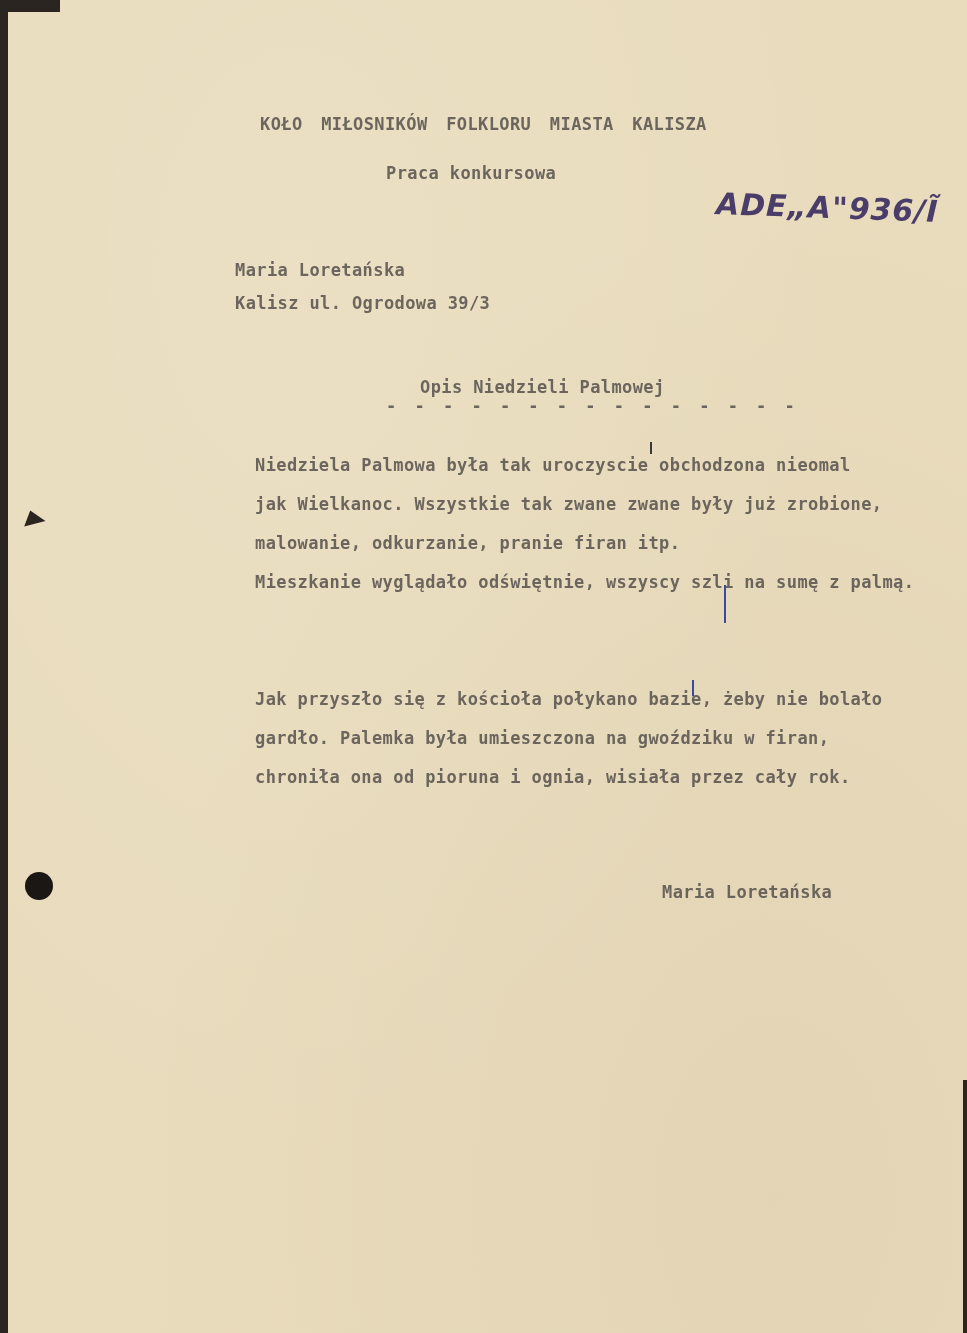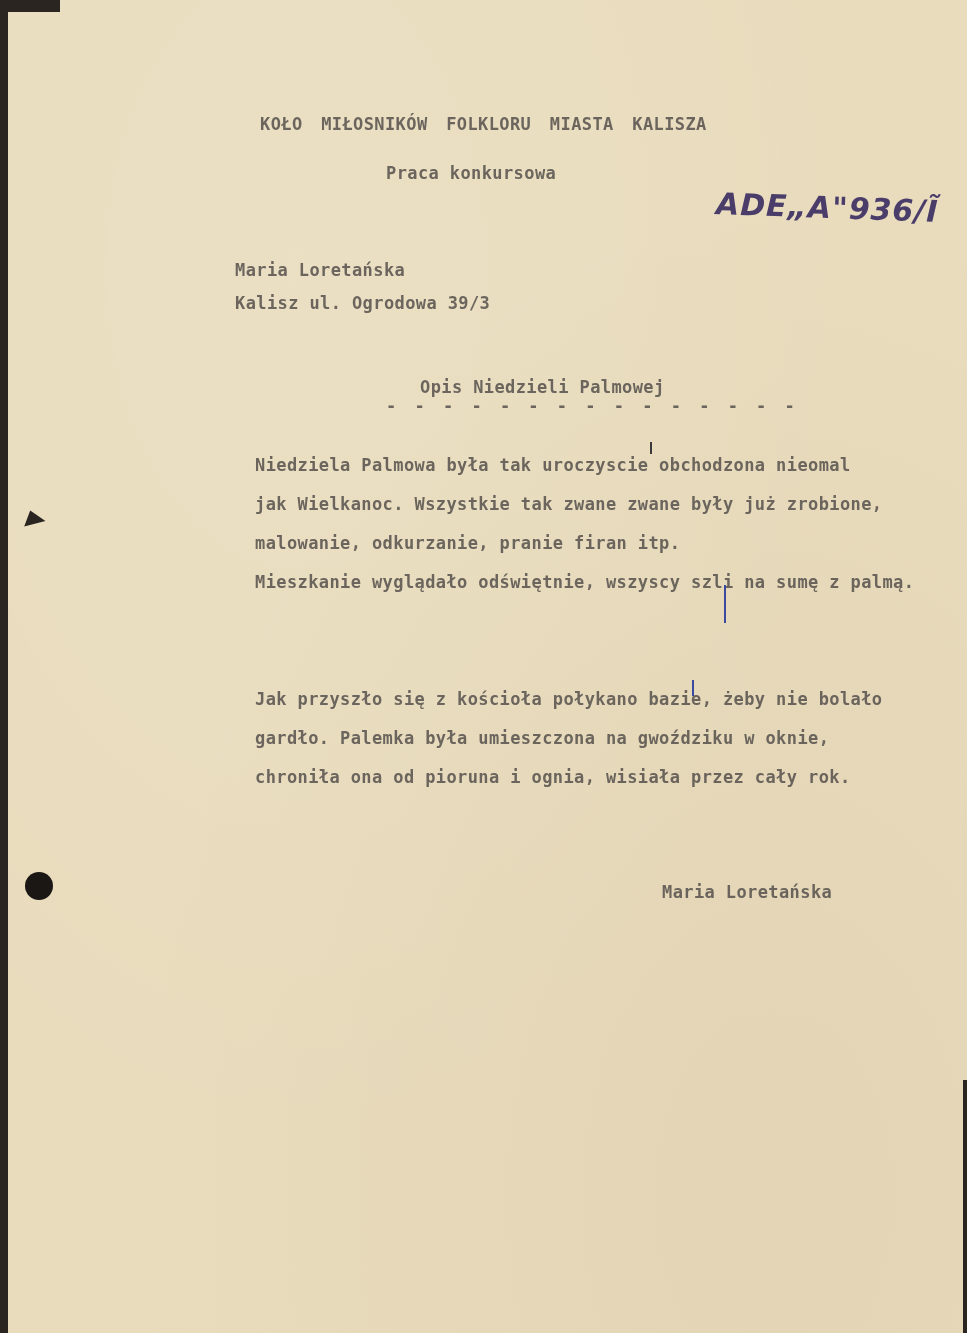--- a/index.html
+++ b/index.html
@@ -77,21 +77,21 @@
   <div class="type author-address">Kalisz ul. Ogrodowa 39/3</div>
 
   <div class="type doc-title">Opis Niedzieli Palmowej</div>
   <div class="type dashes">- - - - - - - - - - - - - - -</div>
 
   <div class="type body-line" style="top:455px">Niedziela Palmowa była tak uroczyscie obchodzona nieomal</div>
   <div class="type body-line" style="top:494px">jak Wielkanoc. Wszystkie tak zwane zwane były już zrobione,</div>
   <div class="type body-line" style="top:572px">Mieszkanie wyglądało odświętnie, wszyscy szli na sumę z palmą.</div>
   <div class="type body-line" style="top:533px">malowanie, odkurzanie, pranie firan itp.</div>
   <div class="type body-line" style="top:689px">Jak przyszło się z kościoła połykano bazie, żeby nie bolało</div>
-  <div class="type body-line" style="top:728px">gardło. Palemka była umieszczona na gwoździku w oknie,</div>
+  <div class="type body-line" style="top:728px">gardło. Palemka była umieszczona na gwoździku w firan,</div>
   <div class="type body-line" style="top:767px">chroniła ona od pioruna i ognia, wisiała przez cały rok.</div>
 
   <div class="pen-mark" style="left:716px; top:585px; height:38px;"></div>
   <div class="pen-mark" style="left:684px; top:680px; height:16px;"></div>
   <div class="pen-mark" style="left:642px; top:442px; height:12px; background:#3a3a3a;"></div>
 
   <div class="type signature">Maria Loretańska</div>
 
   <div class="bird-mark"></div>
   <div class="punch-hole"></div>

